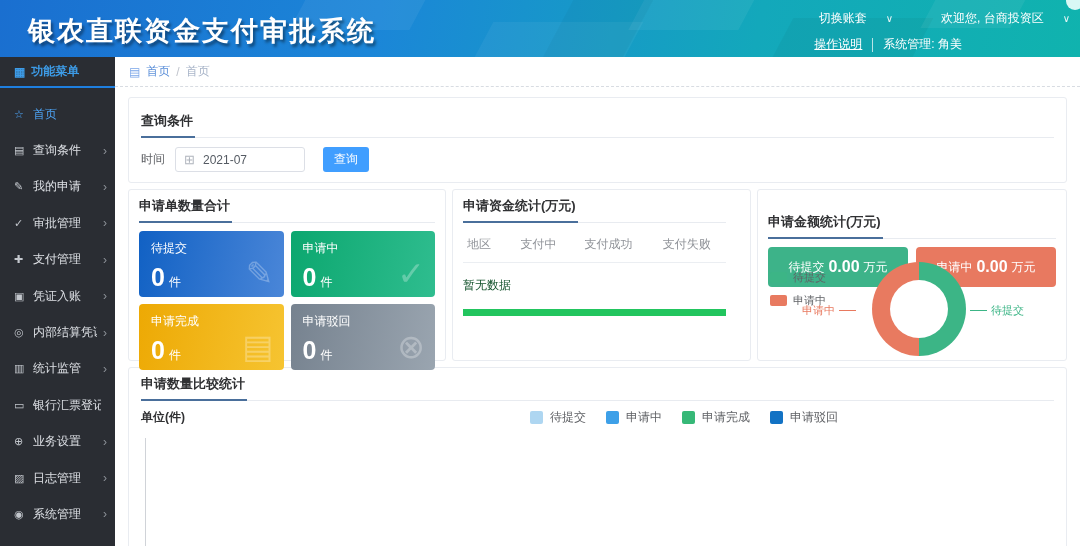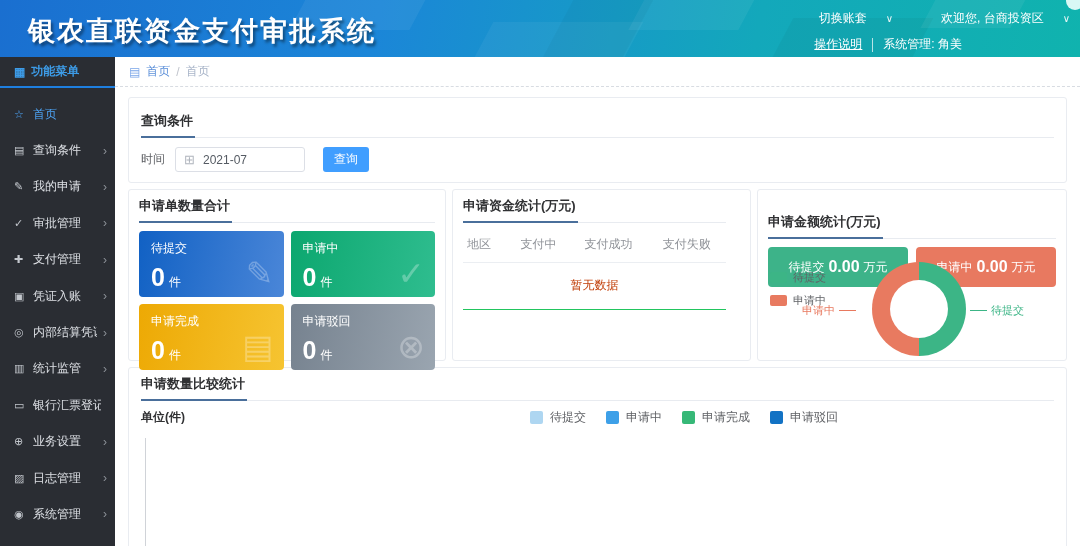--- a/index.html
+++ b/index.html
@@ -82,21 +82,21 @@
   .stat-card .c-icon { position:absolute; right:10px; bottom:4px; font-size:33px; opacity:0.28; }
   .card-0 { background:linear-gradient(100deg,#1161c4,#4a86d8); }
   .card-1 { background:linear-gradient(100deg,#0ca76f,#2fbd8f); }
   .card-2 { background:linear-gradient(100deg,#eda904,#f6c431); }
   .card-3 { background:linear-gradient(100deg,#76828f,#9aa5b0); }
 
   
   .f-table { width:100%; border-collapse:collapse; margin-top:4px; }
   .f-table th { font-size:12px; color:#909399; font-weight:normal; padding:9px 4px; border-bottom:1px solid #ebeef2; }
   .f-table th:first-child { text-align:left; }
-  .f-empty { text-align:center; font-size:12px; color:#c2410c; padding:14px 0 15px 0; border-bottom:1px solid #22c55e; }
+  .f-empty { font-size:12px; color:#14532d; padding:14px 0 15px 0; border-bottom:7px solid #22c55e; }
 
   
   .badges-row { display:flex; gap:8px; margin-top:8px; }
   .amt-badge { flex:1 1 0; height:40px; border-radius:4px; color:#fff; display:flex; align-items:center; justify-content:center; gap:4px; }
   .amt-badge .b-label, .amt-badge .b-unit { font-size:12px; }
   .amt-badge .b-value { font-size:16px; font-weight:bold; }
   .badge-green { background:#3db389; }
   .badge-red { background:#e87960; }
   .pie-legend { position:absolute; left:12px; top:80px; }
   .pl-item { display:flex; align-items:center; gap:6px; margin-bottom:8px; }

